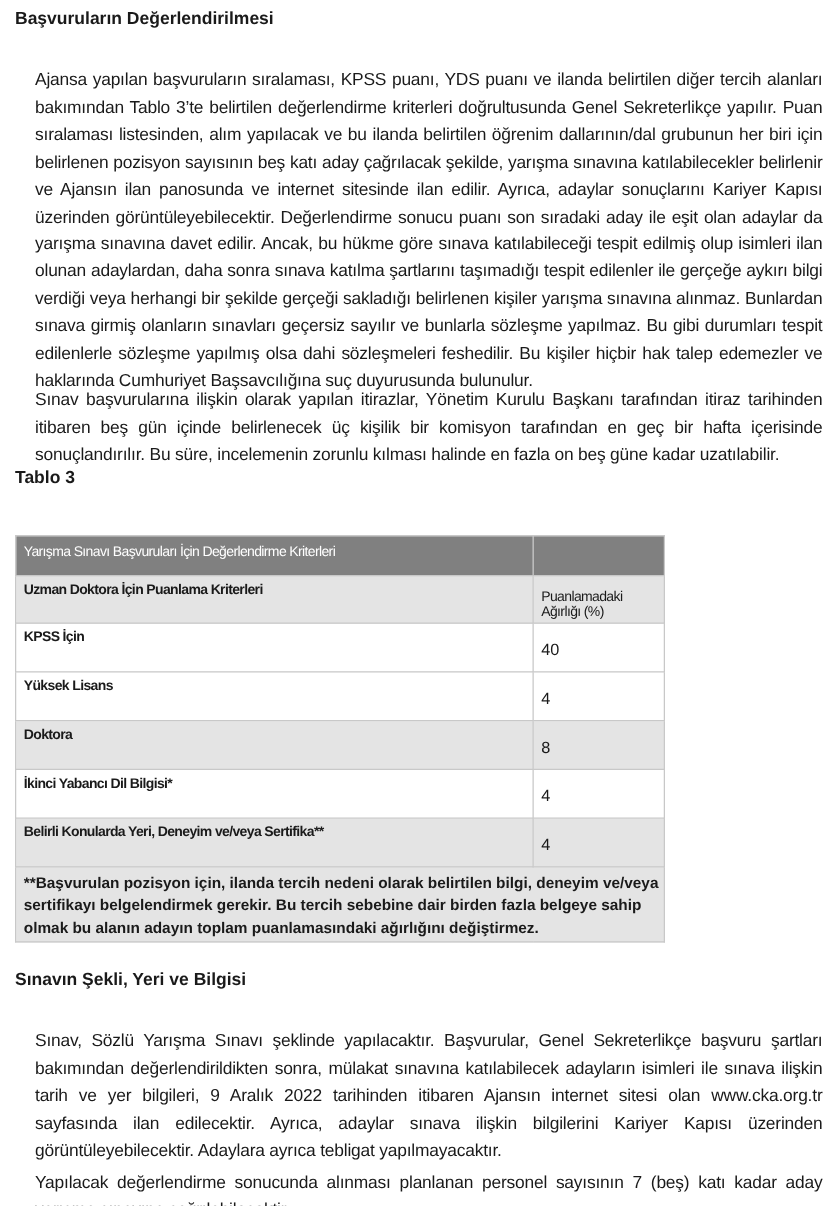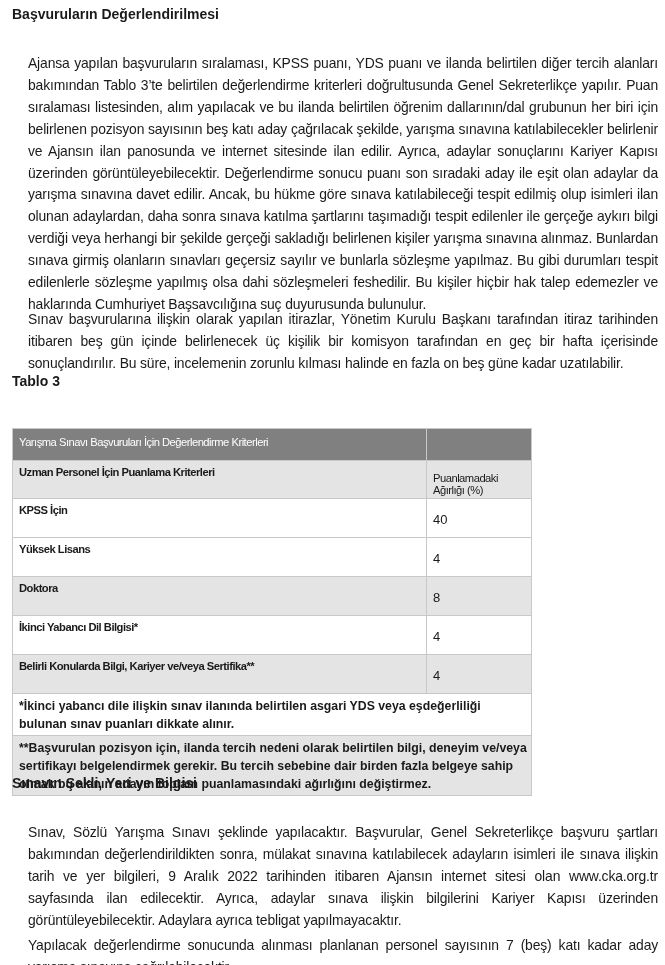--- a/index.html
+++ b/index.html
@@ -33,45 +33,42 @@
 
   <h3 class="h" style="top:373px;">Tablo 3</h3>
 
   <table class="t">
     <tbody>
         <tr class="head">
       <td class="c1">Yarışma Sınavı Başvuruları İçin Değerlendirme Kriterleri</td>
       <td class="c2"></td>
     </tr>
     <tr class="sub">
-      <td class="c1" style="font-weight:bold;">Uzman Personel İçin Puanlama Kriterleri</td>
+      <td class="c1" style="font-weight:bold;">Uzman Doktora İçin Puanlama Kriterleri</td>
       <td class="c2">Puanlamadaki Ağırlığı (%)</td>
     </tr>
     <tr class="row odd">
       <td class="c1">KPSS İçin</td>
       <td class="c2">40</td>
     </tr>
     <tr class="row odd">
       <td class="c1">Yüksek Lisans</td>
       <td class="c2">4</td>
     </tr>
     <tr class="row even">
       <td class="c1">Doktora</td>
       <td class="c2">8</td>
     </tr>
     <tr class="row odd">
       <td class="c1">İkinci Yabancı Dil Bilgisi*</td>
       <td class="c2">4</td>
     </tr>
     <tr class="row even">
-      <td class="c1">Belirli Konularda Bilgi, Kariyer ve/veya Sertifika**</td>
+      <td class="c1">Belirli Konularda Yeri, Deneyim ve/veya Sertifika**</td>
       <td class="c2">4</td>
-    </tr>
-    <tr class="note n1">
-      <td colspan="2">*İkinci yabancı dile ilişkin sınav ilanında belirtilen asgari YDS veya eşdeğerliliği bulunan sınav puanları dikkate alınır.</td>
     </tr>
     <tr class="note n2">
       <td colspan="2">**Başvurulan pozisyon için, ilanda tercih nedeni olarak belirtilen bilgi, deneyim ve/veya sertifikayı belgelendirmek gerekir. Bu tercih sebebine dair birden fazla belgeye sahip olmak bu alanın adayın toplam puanlamasındaki ağırlığını değiştirmez.</td>
     </tr>
   </tbody>
     </table>
 
   <h2 class="h" style="top:775px;">Sınavın Şekli, Yeri ve Bilgisi</h2>
   <p class="p" style="top:806px;">Sınav, Sözlü Yarışma Sınavı şeklinde yapılacaktır. Başvurular, Genel Sekreterlikçe başvuru şartları bakımından değerlendirildikten sonra, mülakat sınavına katılabilecek adayların isimleri ile sınava ilişkin tarih ve yer bilgileri, 9 Aralık 2022 tarihinden itibaren Ajansın internet sitesi olan www.cka.org.tr sayfasında ilan edilecektir. Ayrıca, adaylar sınava ilişkin bilgilerini Kariyer Kapısı üzerinden görüntüleyebilecektir. Adaylara ayrıca tebligat yapılmayacaktır.</p>
   <p class="p" style="top:919px;">Yapılacak değerlendirme sonucunda alınması planlanan personel sayısının 7 (beş) katı kadar aday yarışma sınavına çağrılabilecektir.</p>

